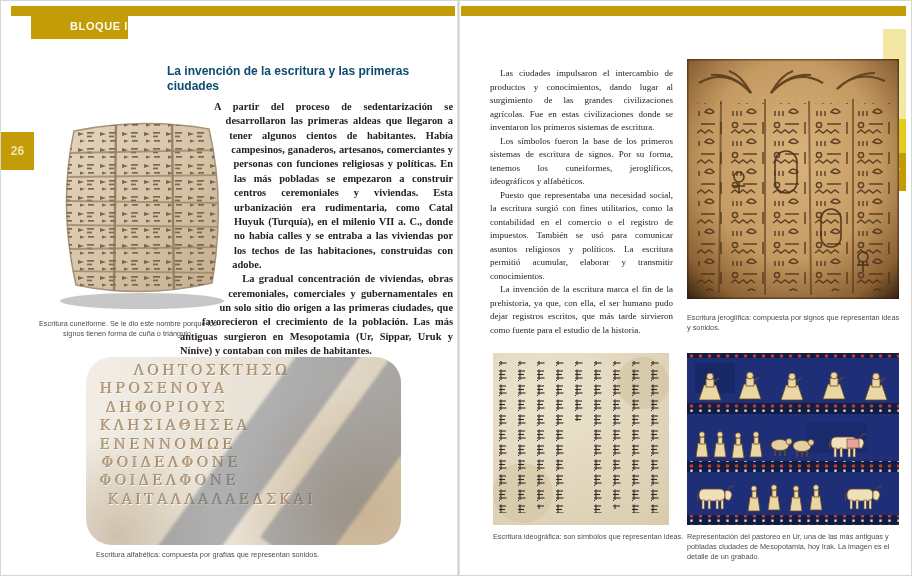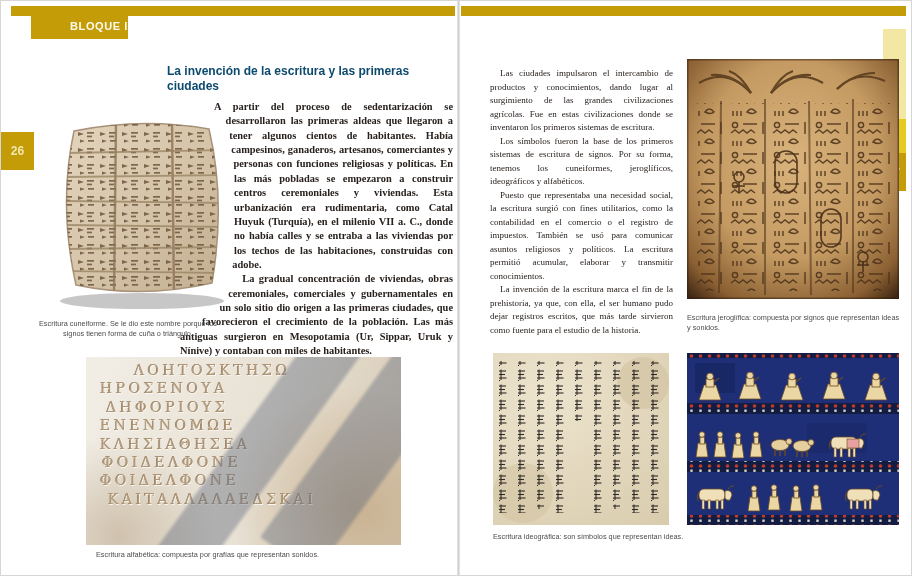--- a/index.html
+++ b/index.html
@@ -39,21 +39,21 @@
   #cap-greek{left:95px;top:549px;width:310px;}
   #cap-hiero{left:686px;top:312px;width:214px;}
   #cap-cjk{left:492px;top:531px;width:190px;white-space:nowrap;text-align:center;}
   #cap-ur{left:686px;top:531px;width:214px;}
   
   #tablet-photo{left:53px;top:112px;width:177px;height:200px;}
   #greek-photo{left:85px;top:356px;width:315px;height:188px;overflow:hidden;
                background:
                  radial-gradient(circle at 85% 80%, rgba(176,140,92,.45), rgba(176,140,92,0) 40%),
                  radial-gradient(circle at 10% 95%, rgba(150,120,80,.35), rgba(150,120,80,0) 30%),
-                 linear-gradient(105deg,#f2eee6 0%,#e8e1d4 55%,#d7c9b2 100%);}
+                 linear-gradient(105deg,#f2eee6 0%,#e8e1d4 55%,#d7c9b2 100%); border-radius: 26px;}
   .greek-text{position:absolute;left:14px;top:4px;
               font-family:"DejaVu Serif",serif;font-size:14px;line-height:18.4px;
               letter-spacing:3.5px;color:#b09677;
               text-shadow:.6px .6px 0 #fbf8f2,-.5px -.5px .5px #8d7a5c;}
   .shadow-band{position:absolute;background:rgba(95,105,125,.42);filter:blur(1.5px);}
   #band1{width:52px;height:320px;left:150px;top:-70px;transform:rotate(36deg);}
   #band2{width:66px;height:320px;left:262px;top:-90px;transform:rotate(36deg);}
   #hiero-photo{left:686px;top:58px;width:212px;height:240px;}
   #cjk-photo{left:492px;top:352px;width:176px;height:172px;}
   #ur-photo{left:686px;top:352px;width:212px;height:172px;}
@@ -131,22 +131,22 @@
     <p>La gradual concentración de viviendas, obras ceremoniales, comerciales y gubernamentales en un solo sitio dio origen a las primeras ciudades, que favorecieron el crecimiento de la población. Las más antiguas surgieron en Mesopotamia (Ur, Sippar, Uruk y Nínive) y contaban con miles de habitantes.</p>
   </div>
 
   <div class="abs caption" id="cap-tablet">Escritura cuneiforme. Se le dio este nombre porque los signos tienen forma de cuña o triángulo.</div>
 
   <div class="abs" id="greek-photo">
     <div class="greek-text">
       <span style="display:block;padding-left:34px">ΛΟΗΤΟΣΚΤΗΣΩ</span>
       <span style="display:block">ΗΡΟΣΕΝΟΥΑ</span>
       <span style="display:block;padding-left:6px">ΔΗΦΟΡΙΟΥΣ</span>
+      <span style="display:block">ΚΛΗΣΙΑΘΗΣΕΑ</span>
       <span style="display:block">ΕΝΕΝΝΟΜΩΕ</span>
-      <span style="display:block">ΚΛΗΣΙΑΘΗΣΕΑ</span>
       <span style="display:block;padding-left:2px">ΦΟΙΔΕΛΦΟΝΕ</span>
       <span style="display:block">ΦΟΙΔΕΛΦΟΝΕ</span>
       <span style="display:block;padding-left:8px">ΚΑΙΤΑΛΛΑΛΑΕΔΣΚΑΙ</span>
     </div>
     <div class="shadow-band" id="band1"></div>
     <div class="shadow-band" id="band2"></div>
 
   </div>
   <div class="abs caption" id="cap-greek">Escritura alfabética: compuesta por grafías que representan sonidos.</div>
 
@@ -308,14 +308,15 @@
       <rect x="160" y="86" width="12" height="9" fill="#E8A0A0" stroke="#6b4a24" stroke-width="0.6"></rect>
 
       <use href="#bull" x="8" y="128"></use>
       <use href="#standing" x="58" y="132"></use>
         <use href="#standing" x="78" y="131"></use>
       <use href="#standing" x="100" y="132"></use>
         <use href="#standing" x="120" y="131"></use>
       <use href="#bull" x="156" y="128"></use>
     </svg>
   </div>
+  <div class="abs caption" id="cap-ur">Representación del pastoreo en Ur, una de las más antiguas y pobladas ciudades de Mesopotamia, hoy Irak. La imagen es el detalle de un grabado.</div>
 
 </div>
 
 </body></html>

